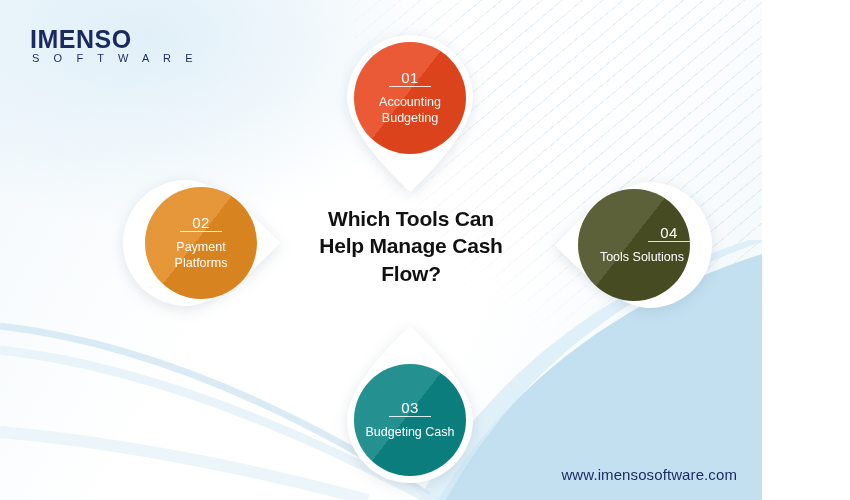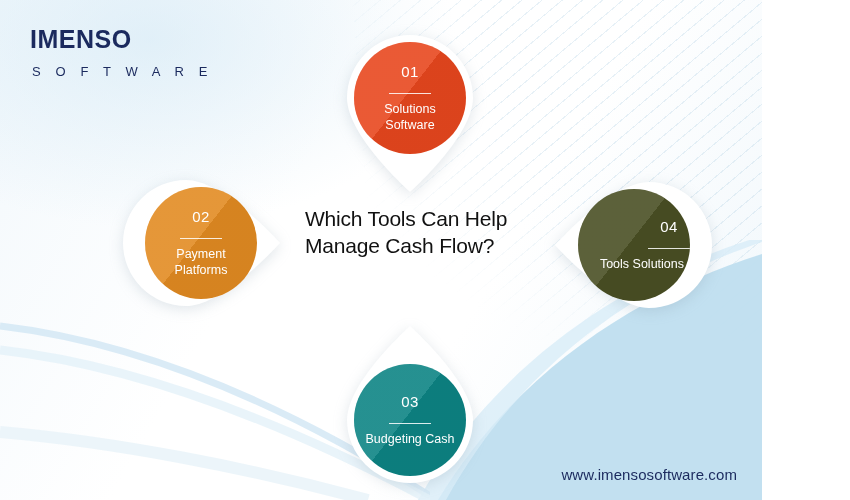--- a/index.html
+++ b/index.html
@@ -85,36 +85,37 @@
     user-select: none;
   }
   #logo .logo-word {
     font-size: 25px;
     font-weight: bold;
     letter-spacing: 0.5px;
     line-height: 1;
     color: #1b2a5e;
   }
   #logo .logo-sub {
-    font-size: 13px;
+    font-size: 11px;
     letter-spacing: 5.6px;
-    margin-top: 12px;
+    margin-top: 0;
     margin-left: 2px;
     color: #1b2a5e;
     font-weight: normal;
   }
 
   
   #center-question {
     position: absolute;
     left: 305px;
     top: 205px;
     width: 212px;
+    text-align: center;
     font-size: 21px;
-    font-weight: normal;
+    font-weight: bold;
     line-height: 1.30;
     color: #111111;
     letter-spacing: -0.2px;
   }
 
   
   .node {
     position: absolute;
     width: 170px;
     height: 170px;
@@ -148,21 +149,21 @@
     background: linear-gradient(128deg, rgba(255,255,255,0.10) 0%, rgba(255,255,255,0.10) 47%, rgba(0,0,0,0.055) 47%, rgba(0,0,0,0.055) 100%);
     pointer-events: none;
   }
   .bubble > * { position: relative; z-index: 1; }
 
   .num {
     font-size: 15px;
     font-weight: normal;
     line-height: 1;
     letter-spacing: 0.5px;
-    padding-bottom: 14px;
+    padding-bottom: 1px;
     margin-bottom: 7px;
     border-bottom: 1px solid rgba(255,255,255,0.85);
     min-width: 42px;
   }
   .label {
     font-size: 12.5px;
     line-height: 1.28;
     font-weight: normal;
     padding: 0 6px;
   }
@@ -219,21 +220,21 @@
   <div id="center-question">Which Tools Can Help Manage Cash Flow?</div>
 
   <div class="node" id="node-01">
     <div class="pin">
       <svg viewBox="0 0 170 170">
         <path d="M85,164 C85,164 22,108 22,70 A63,63 0 1 1 148,70 C148,108 85,164 85,164 Z" fill="#FFFFFF"></path>
       </svg>
     </div>
     <div class="bubble" style="background:#E8471E;">
       <div class="num">01</div>
-      <div class="label">Solutions Software</div>
+      <div class="label">Accounting Budgeting</div>
     </div>
   </div>
 
   <div class="node" id="node-02">
     <div class="pin">
       <svg viewBox="0 0 170 170">
         <path d="M164,85 C164,85 108,148 70,148 A63,63 0 1 1 70,22 C108,22 164,85 164,85 Z" fill="#FFFFFF"></path>
       </svg>
     </div>
     <div class="bubble" style="background:#E28B22;text-align:center;">

